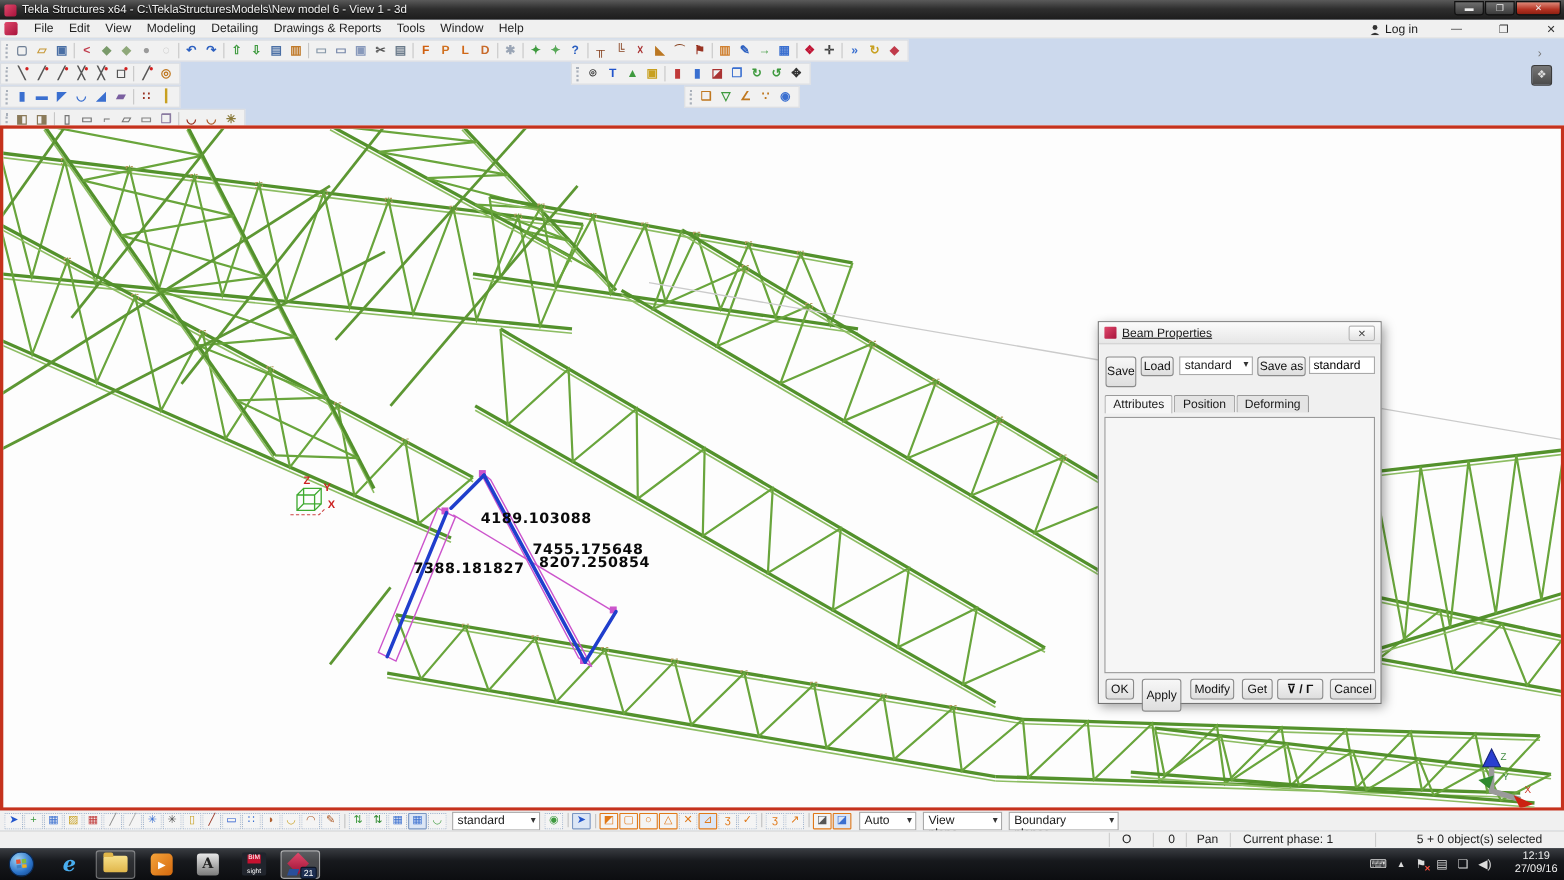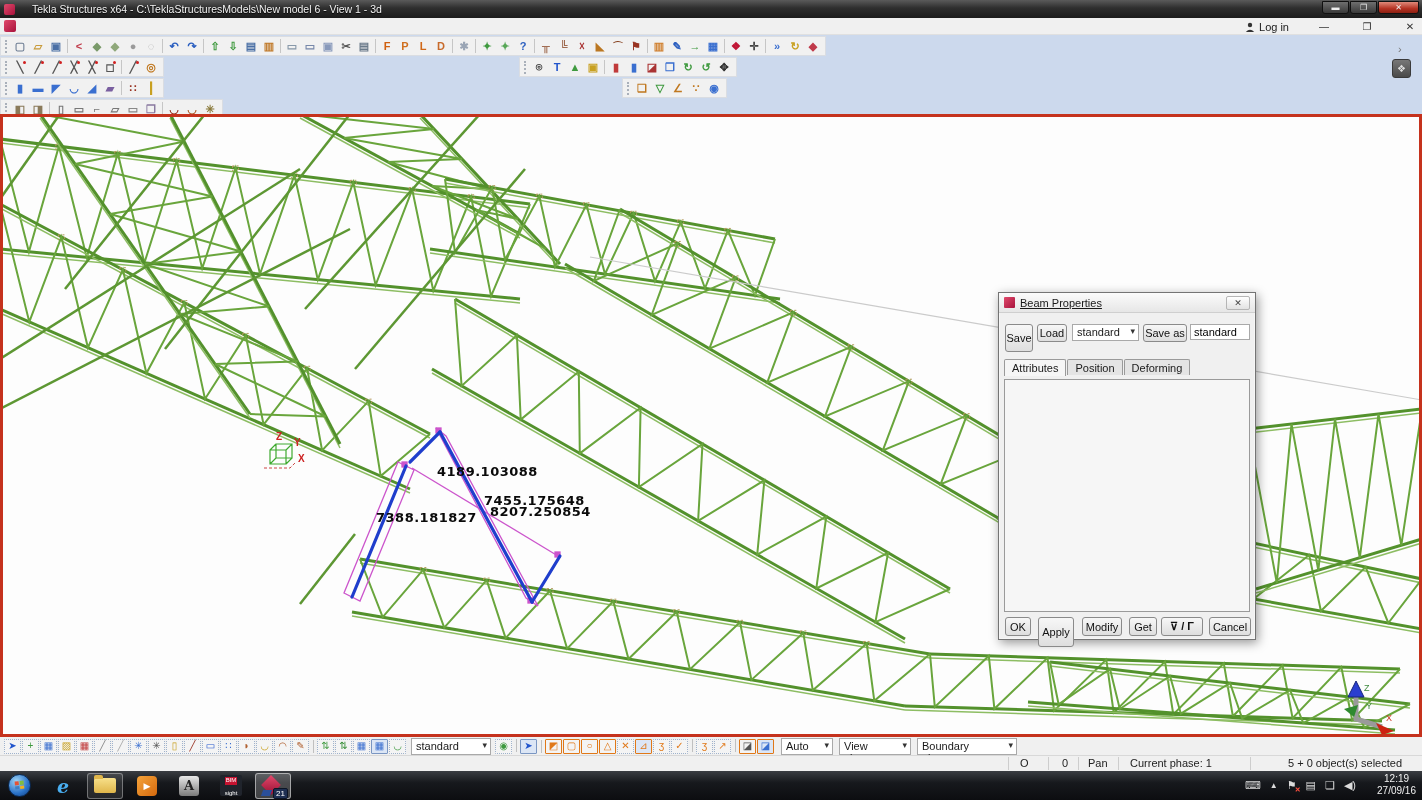--- a/index.html
+++ b/index.html
@@ -2,21 +2,21 @@
 <html><head>
 <meta charset="utf-8">
 <style>
   * { margin:0; padding:0; box-sizing:border-box; }
   html,body { background:#000; }
   #app { position:relative; width:1422px; height:800px; overflow:hidden;
          font-family:"Liberation Sans", sans-serif; font-size:11px; color:#1a1a1a; background:#ccd9ed; }
 
   
   #win-titlebar { position:absolute; top:0; left:0; width:1422px; height:18px;
-    background:linear-gradient(#5a5a5a,#2e2e2e 45%,#1c1c1c); display:flex; align-items:center;gap:12px; }
+    background:linear-gradient(#5a5a5a,#2e2e2e 45%,#1c1c1c); display:flex; align-items:center; }
   #win-titlebar .app-ico { width:11px; height:11px; margin:0 5px 0 4px;
     background:linear-gradient(135deg,#e0496b,#a8123c); border-radius:2px; }
   #win-title { color:#f2f2f2; font-size:10.5px; text-shadow:0 1px 1px #000; white-space:nowrap; }
   .os-btns { position:absolute; right:3px; top:1px; display:flex; gap:1px; }
   .os-btn { width:27px; height:13px; border:1px solid #111; border-radius:0 0 3px 3px;
     background:linear-gradient(#6f6f6f,#3a3a3a); color:#eee; font-size:8px; line-height:11px; text-align:center; }
   .os-btn.close { width:41px; background:linear-gradient(#e08a7a,#b43222 60%,#8c1f12); }
 
   
   #menubar { position:absolute; top:18px; left:0; width:1422px; height:17px; background:#f0f0f0;
@@ -135,20 +135,21 @@
     <span id="win-title">Tekla Structures x64 - C:\TeklaStructuresModels\New model 6  - View 1 - 3d</span>
     <span class="os-btns">
       <span class="os-btn">▬</span>
       <span class="os-btn">❐</span>
       <span class="os-btn close">✕</span>
     </span>
   </div>
 
   <div id="menubar">
     <span class="app-ico"></span>
+    <span id="menu-items"><span class="menu-item">File</span><span class="menu-item">Edit</span><span class="menu-item">View</span><span class="menu-item">Modeling</span><span class="menu-item">Detailing</span><span class="menu-item">Drawings &amp; Reports</span><span class="menu-item">Tools</span><span class="menu-item">Window</span><span class="menu-item">Help</span></span>
     <span id="menu-right">
       <span id="login-wrap">
         <svg width="10" height="10" viewBox="0 0 10 10">
           <circle cx="5" cy="3" r="2.2" fill="#333"></circle>
             <path d="M0.8 10 Q5 5.4 9.2 10 Z" fill="#333"></path>
         </svg>
         <span>Log in</span>
       </span>
       <span class="mdi-btn">—</span>
       <span class="mdi-btn">❐</span>

